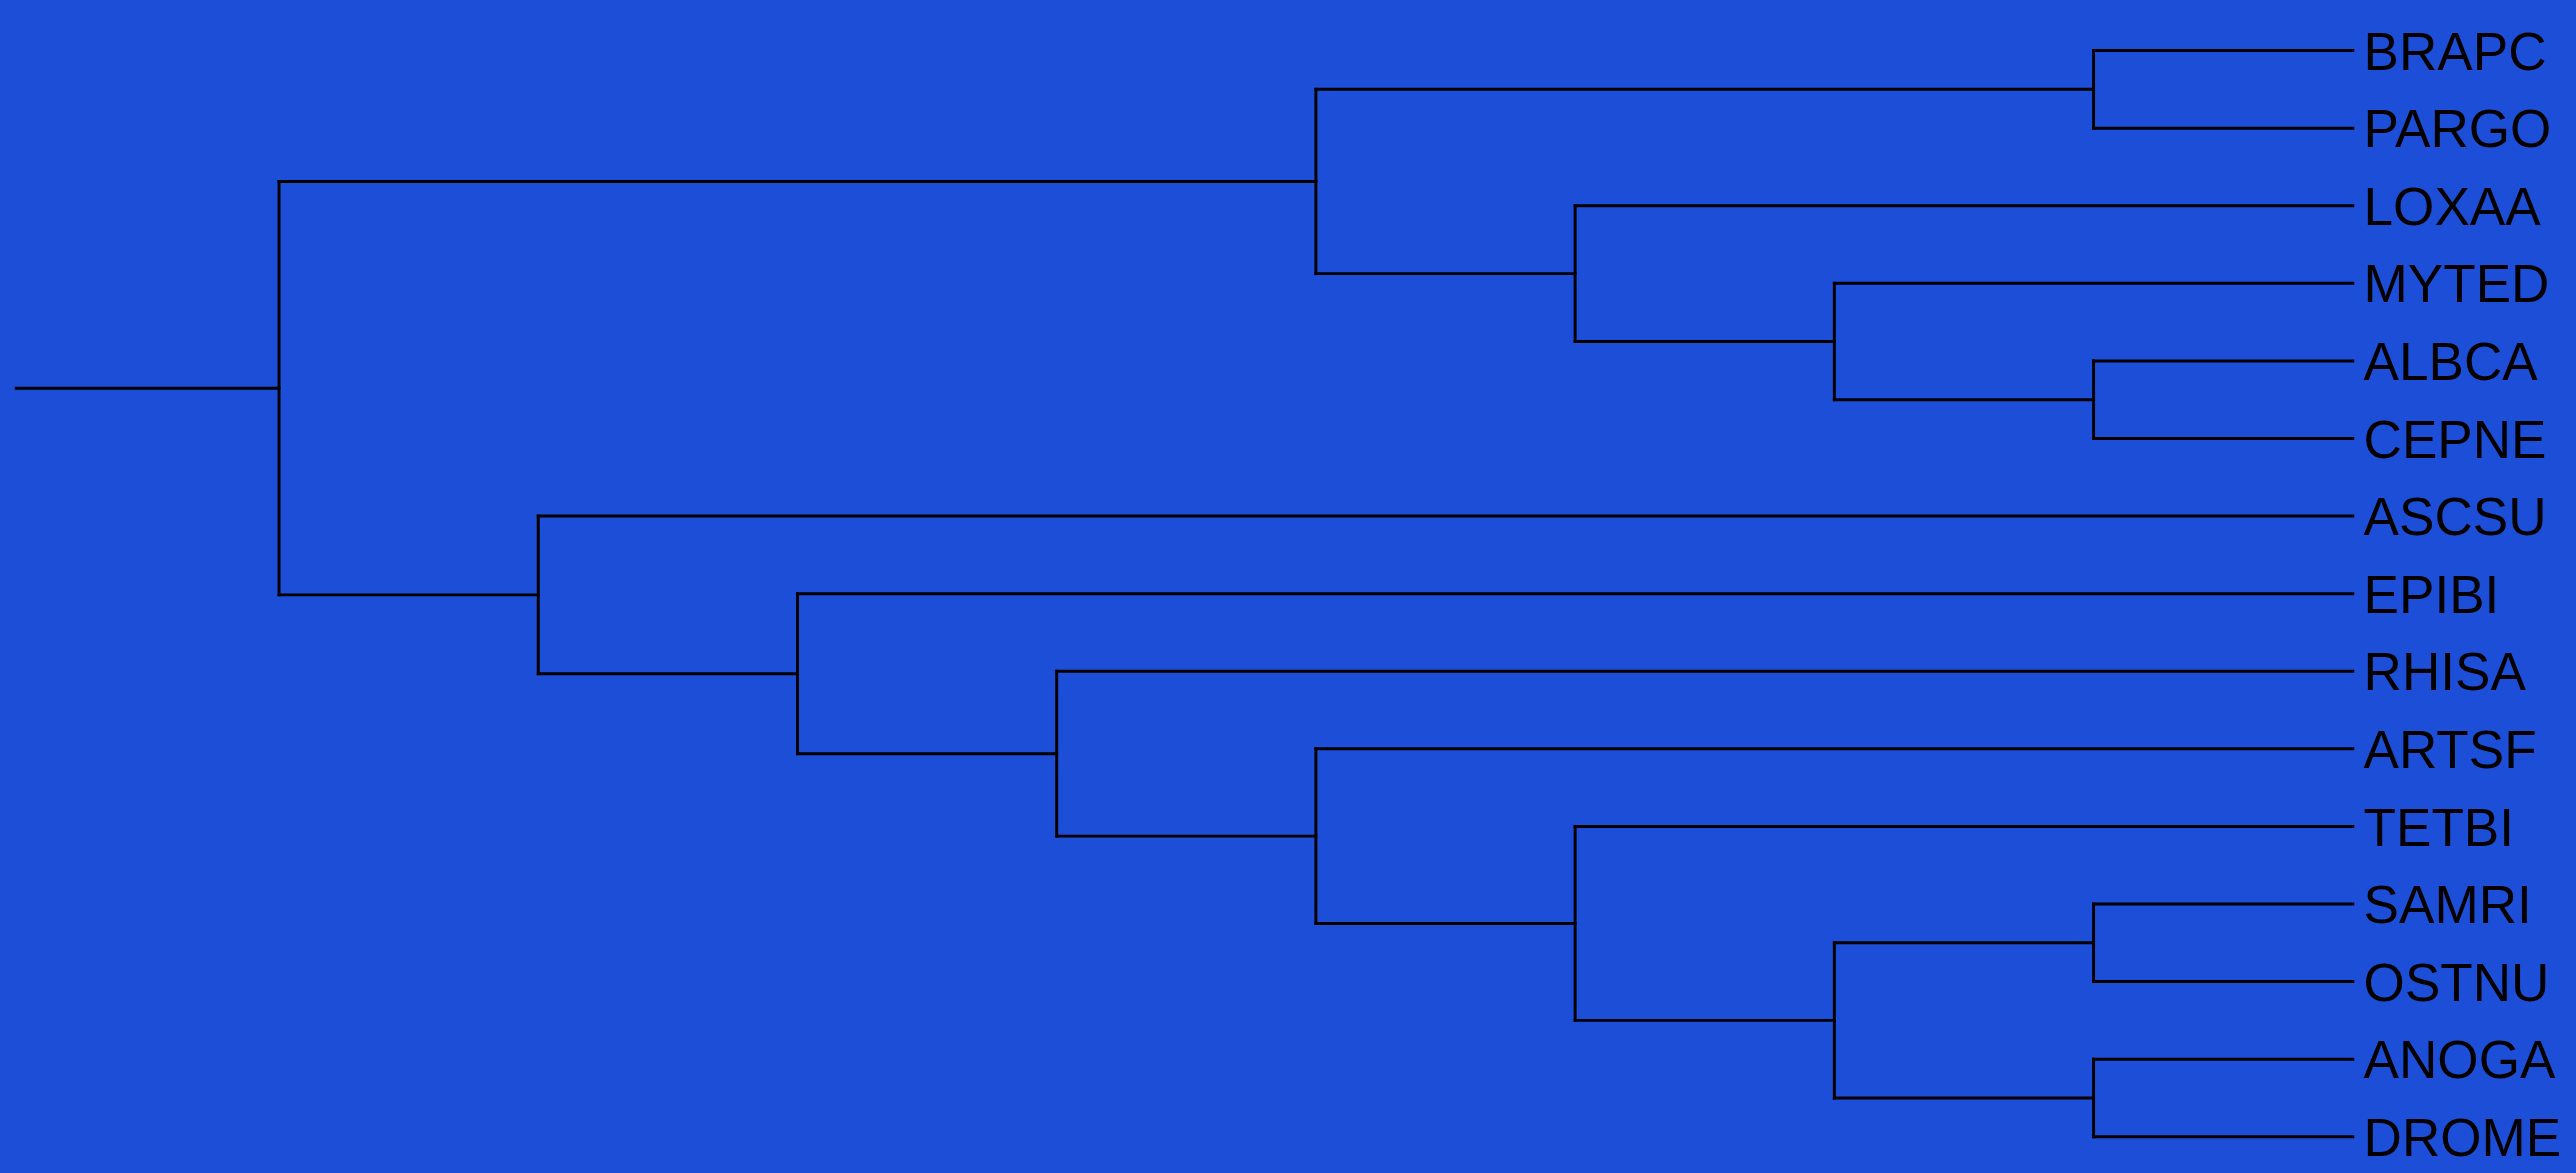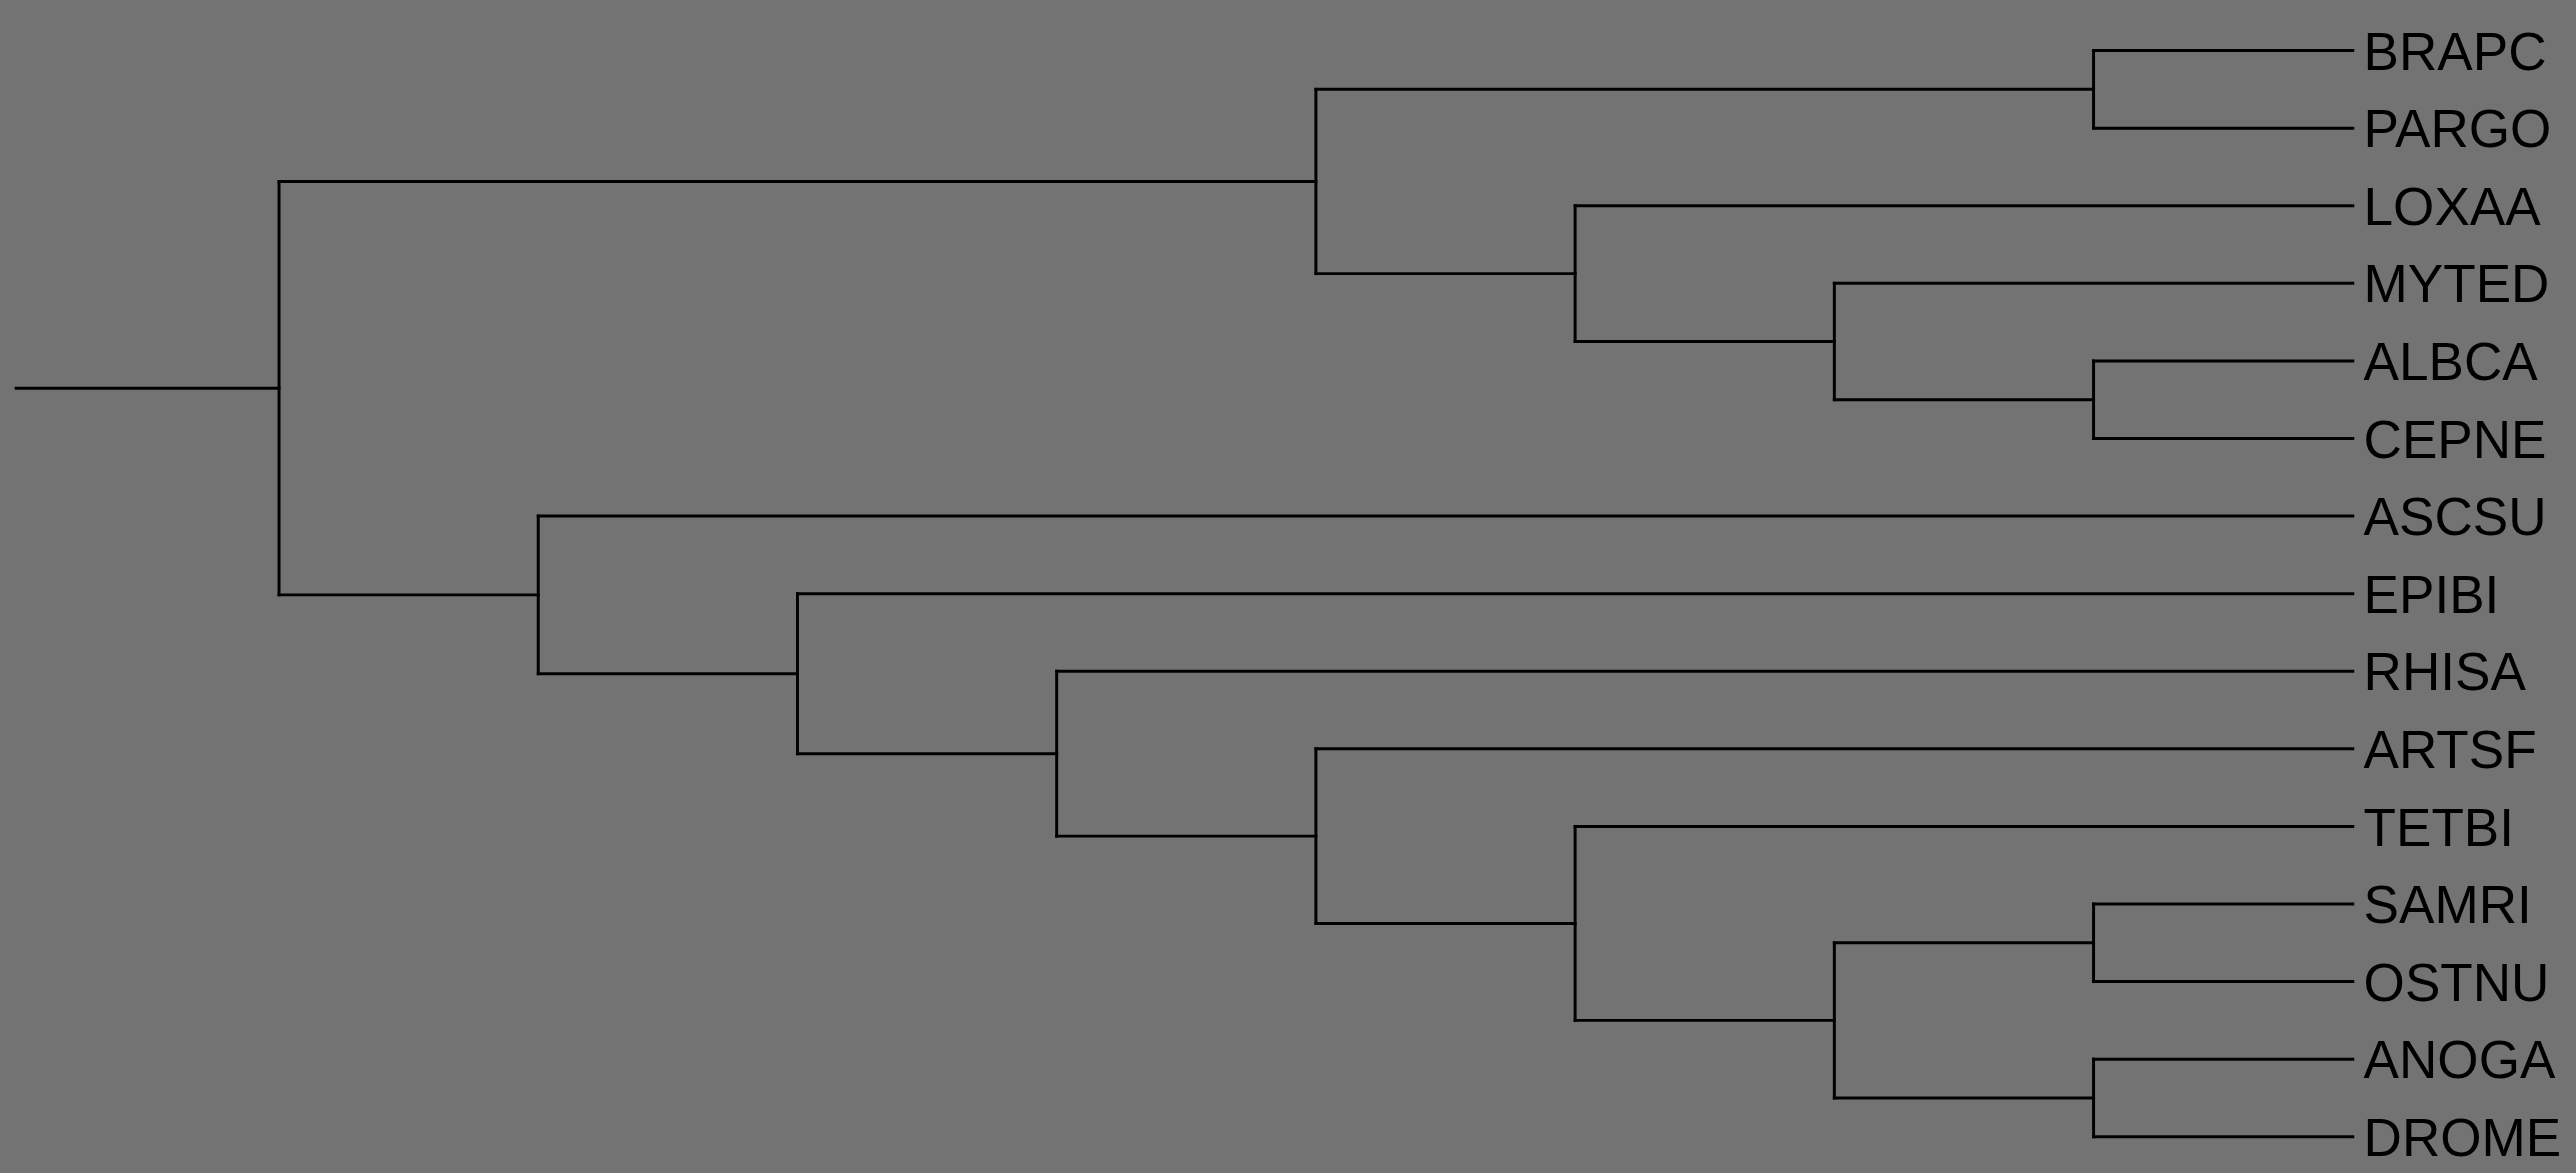--- a/index.html
+++ b/index.html
@@ -4,21 +4,21 @@
 <style>
   html, body {
     margin: 0;
     padding: 0;
     background: #ffffff;
   }
   .tree-figure {
     position: relative;
     width: 2576px;
     height: 1174px;
-    background: #737373;
+    background: #1d4ed8;
     overflow: hidden;
   }
   svg.tree-canvas {
     display: block;
     width: 2576px;
     height: 1174px;
   }
   svg.tree-canvas text {
     font-family: "Liberation Sans", "DejaVu Sans", sans-serif;
     fill: #000000;

